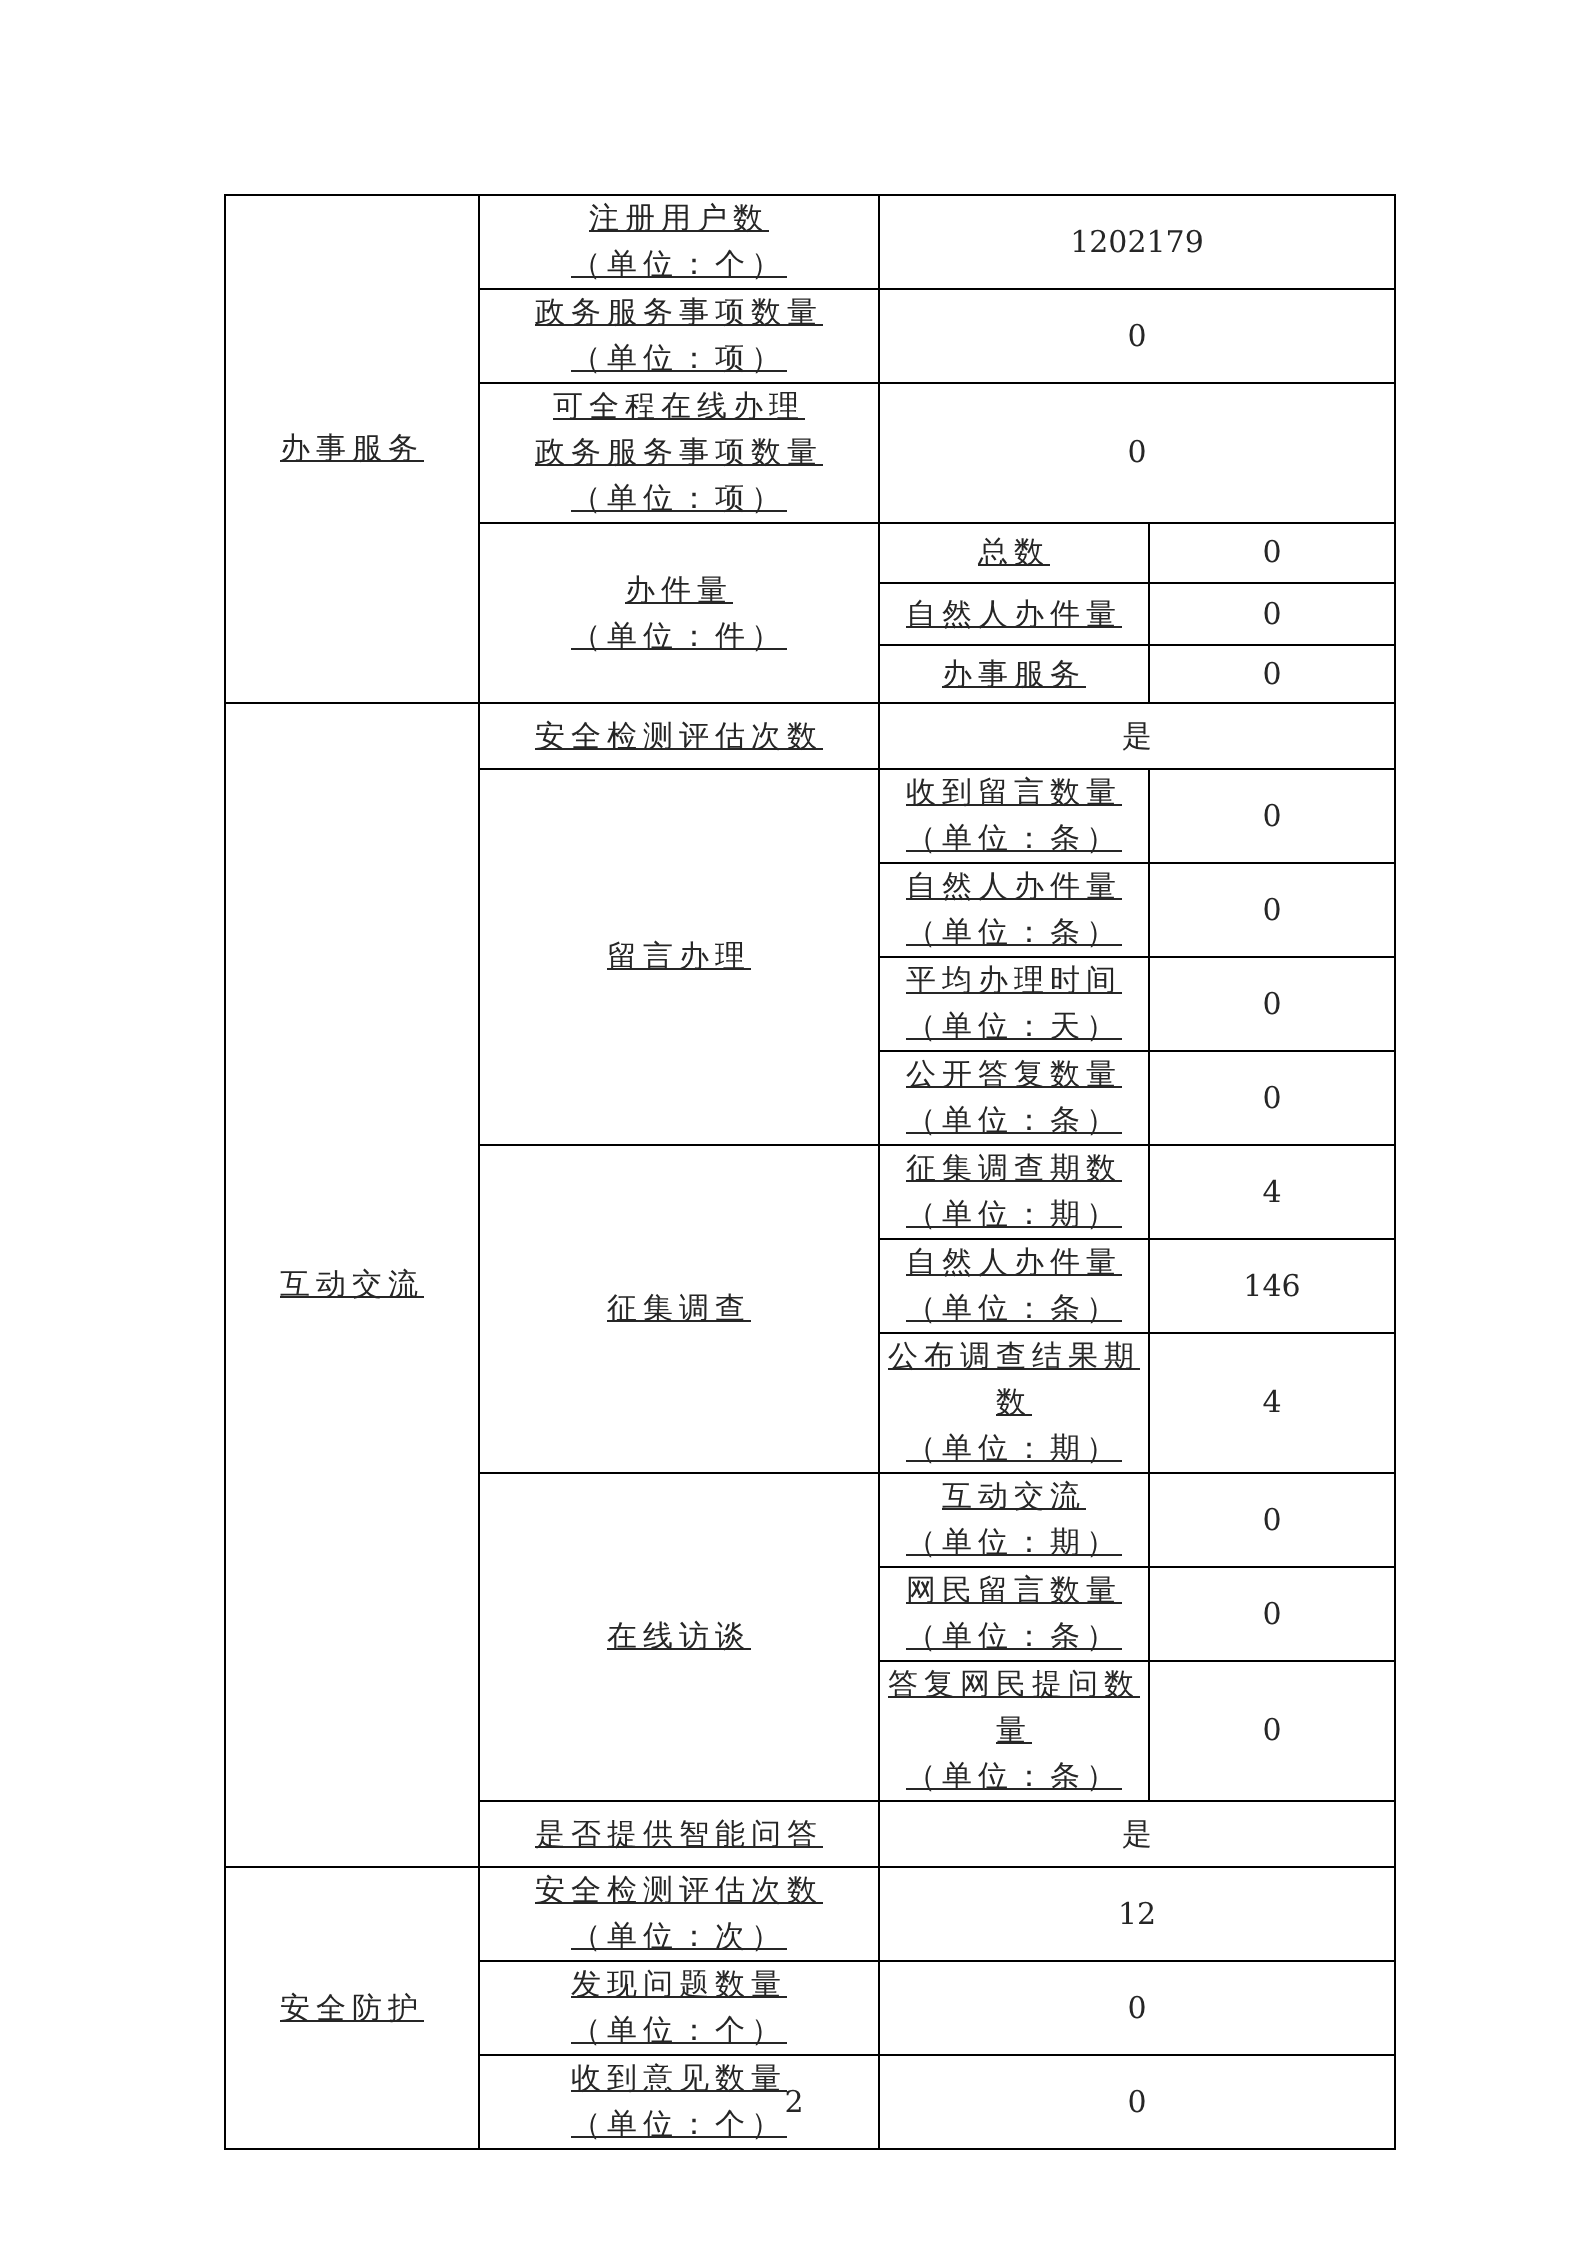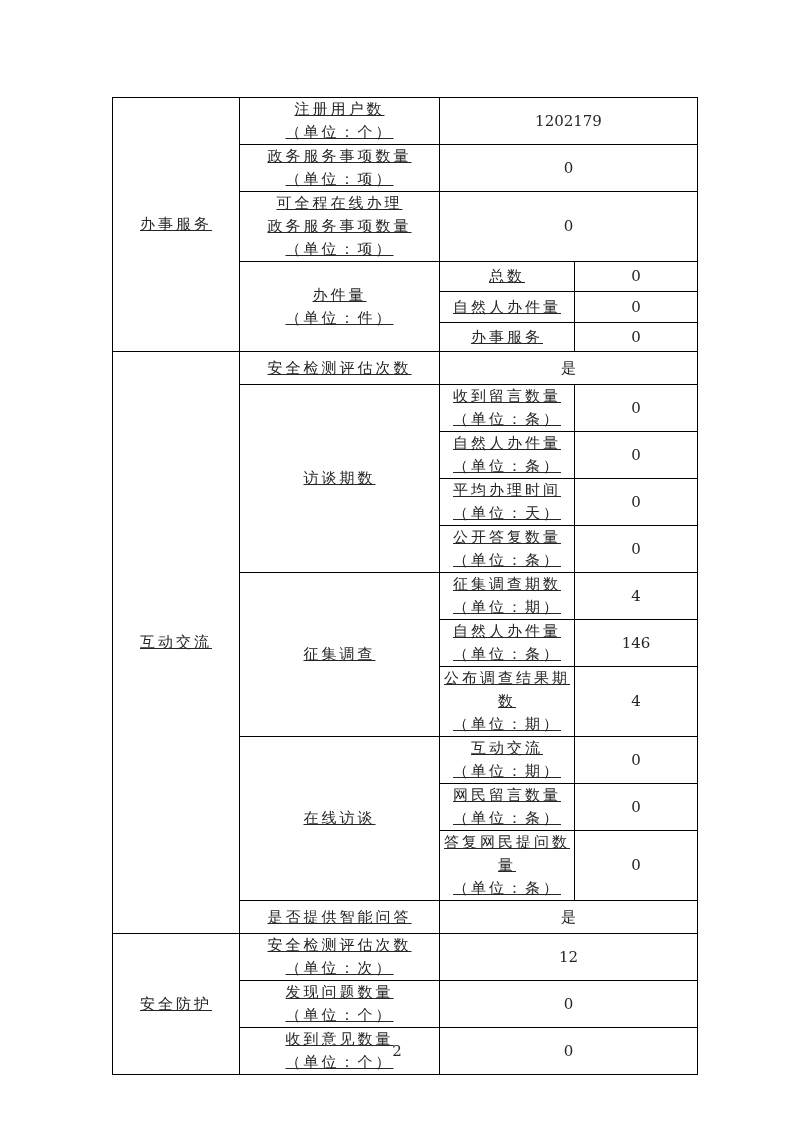--- a/index.html
+++ b/index.html
@@ -99,21 +99,21 @@
         <td class="lbl">办事服务</td>
         <td class="val">0</td>
       </tr>
 
       <tr class="h33">
         <td rowspan="12" class="lbl">互动交流</td>
         <td class="lbl">安全检测评估次数</td>
         <td colspan="2" class="val">是</td>
       </tr>
       <tr class="h47">
-        <td rowspan="4" class="lbl">访谈期数</td>
+        <td rowspan="4" class="lbl">留言办理</td>
         <td class="lbl">收到留言数量
 （单位：条）</td>
         <td class="val">0</td>
       </tr>
       <tr class="h47">
         <td class="lbl">自然人办件量
 （单位：条）</td>
         <td class="val">0</td>
       </tr>
       <tr class="h47">

